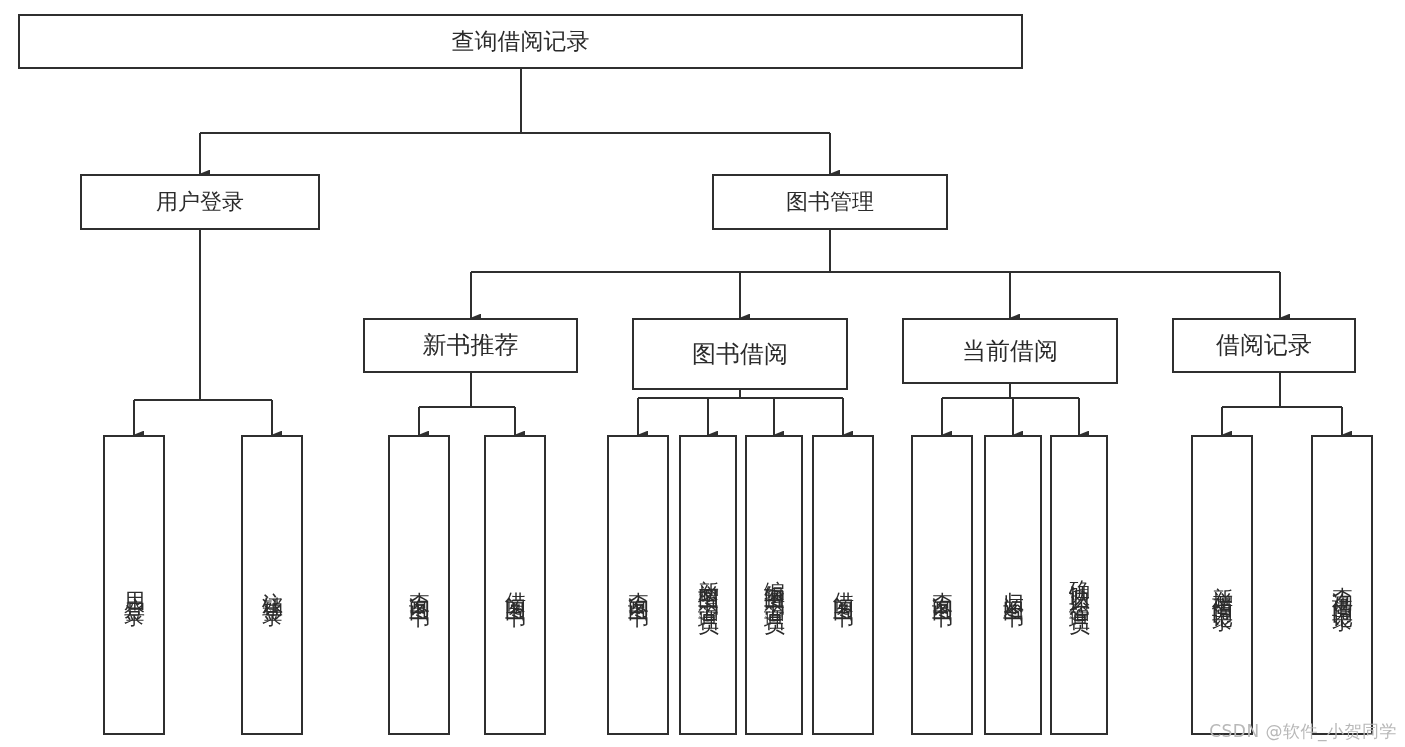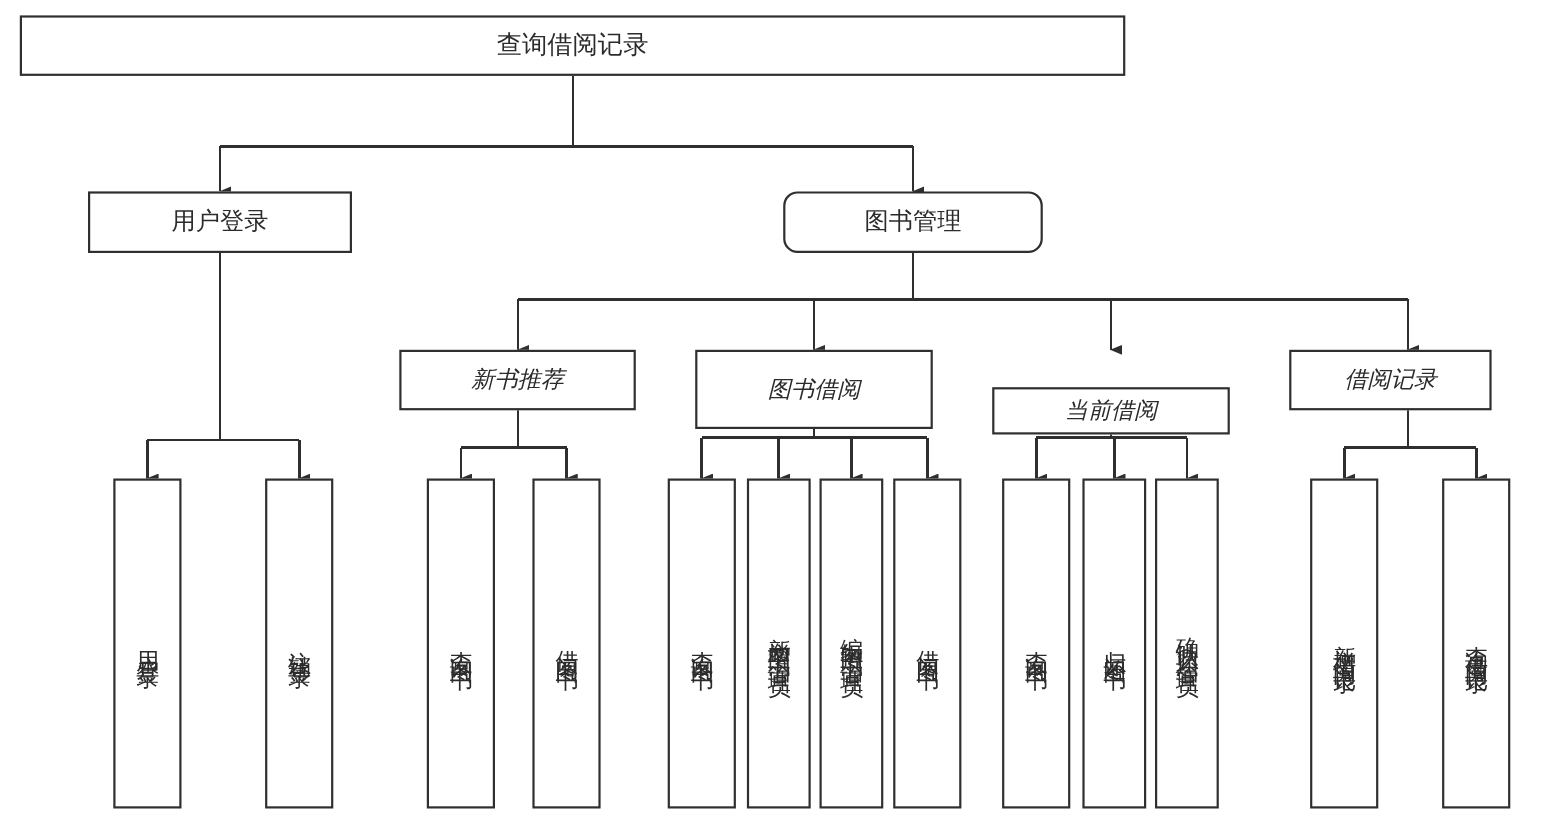--- a/index.html
+++ b/index.html
@@ -38,22 +38,21 @@
     line-height: 1.18;
     z-index: 2;
   }
   .node.root {
     font-size: 23px;
   }
   .node.level2 {
     font-size: 22px;
   }
   .node.level3 {
-    font-size: 21px;
-    font-style: italic;
+    font-size: 24px;
   }
   .node.leaf {
     font-size: 21px;
     writing-mode: vertical-rl;
     text-orientation: upright;
     letter-spacing: 5px;
     padding-top: 4px;
     padding-bottom: 4px;
   }
   .node .label {
@@ -122,30 +121,30 @@
       </g>
   </svg>
 
   <div id="node-layer">
       <div class="node root" style="left: 18px; top: 14px; width: 1005px; height: 55px;">
         <span class="label">查询借阅记录</span>
       </div>
       <div class="node level2" style="left: 80px; top: 174px; width: 240px; height: 56px;">
         <span class="label">用户登录</span>
       </div>
-      <div class="node level2" style="left: 712px; top: 174px; width: 236px; height: 56px; border-radius: 13px;">
+      <div class="node level2" style="left: 712px; top: 174px; width: 236px; height: 56px;">
         <span class="label">图书管理</span>
       </div>
       <div class="node level3" style="left: 363px; top: 318px; width: 215px; height: 55px;">
         <span class="label">新书推荐</span>
       </div>
       <div class="node level3" style="left: 632px; top: 318px; width: 216px; height: 72px;">
         <span class="label">图书借阅</span>
       </div>
-      <div class="node level3" style="left: 902px; top: 318px; width: 216px; height: 43px; margin-top: 34px;">
+      <div class="node level3" style="left: 902px; top: 318px; width: 216px; height: 66px;">
         <span class="label">当前借阅</span>
       </div>
       <div class="node level3" style="left: 1172px; top: 318px; width: 184px; height: 55px;">
         <span class="label">借阅记录</span>
       </div>
       <div class="node leaf" style="left: 103px; top: 435px; width: 62px; height: 300px;">
         <span class="label">用户登录</span>
       </div>
       <div class="node leaf" style="left: 241px; top: 435px; width: 62px; height: 300px;">
         <span class="label">注销登录</span>
@@ -178,13 +177,14 @@
         <span class="label">确认归还（管理员）</span>
       </div>
       <div class="node leaf" style="left: 1191px; top: 435px; width: 62px; height: 300px;">
         <span class="label">新增借阅记录</span>
       </div>
       <div class="node leaf" style="left: 1311px; top: 435px; width: 62px; height: 300px;">
         <span class="label">查询借阅记录</span>
       </div>
     </div>
 
+  <div id="watermark">CSDN @软件_小贺同学</div>
 </div>
 
 </body></html>

